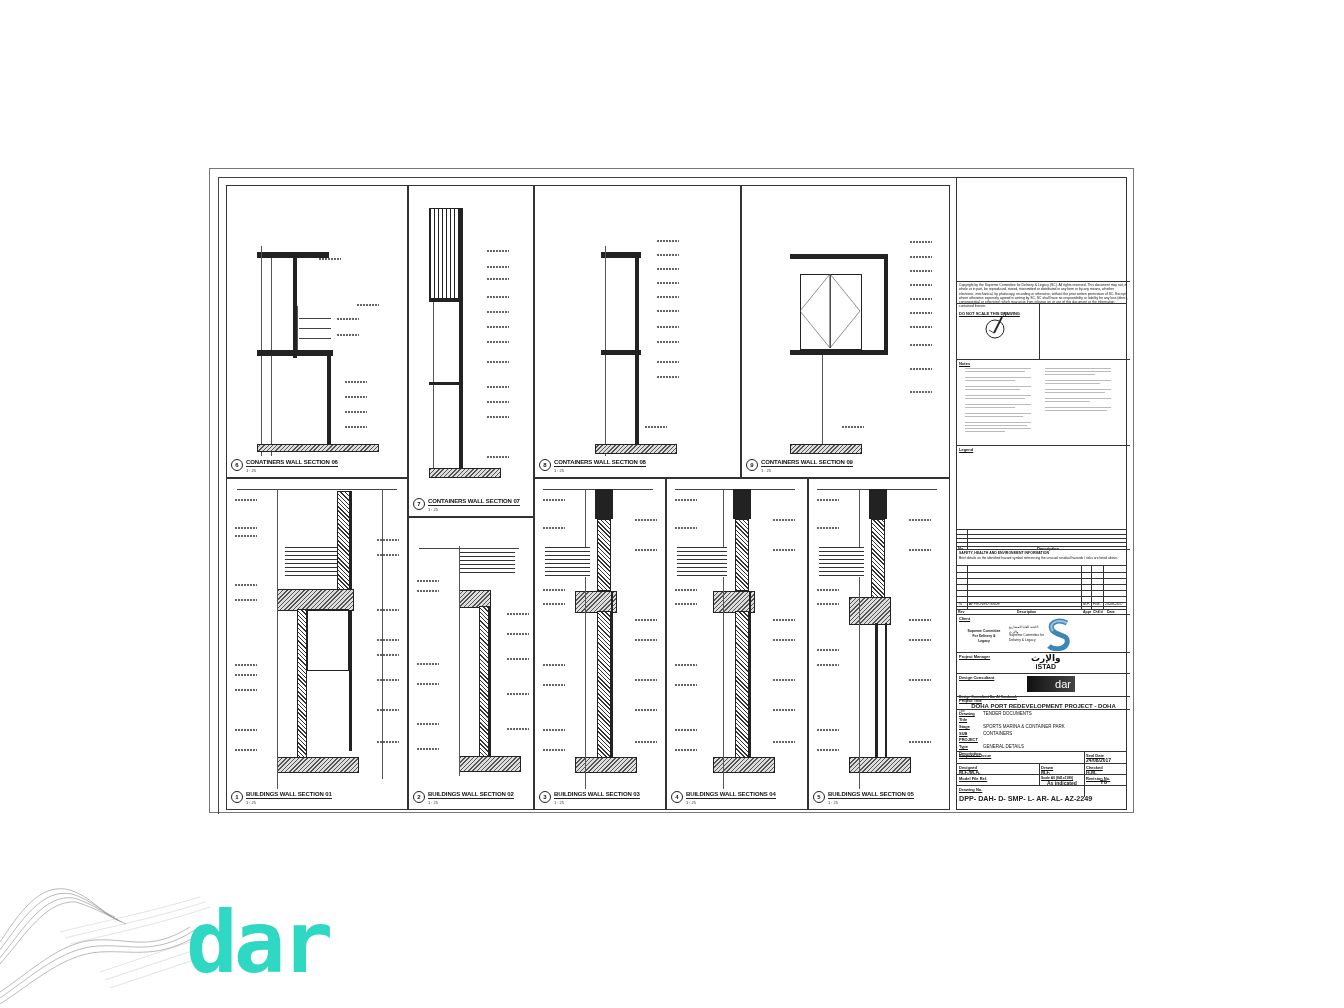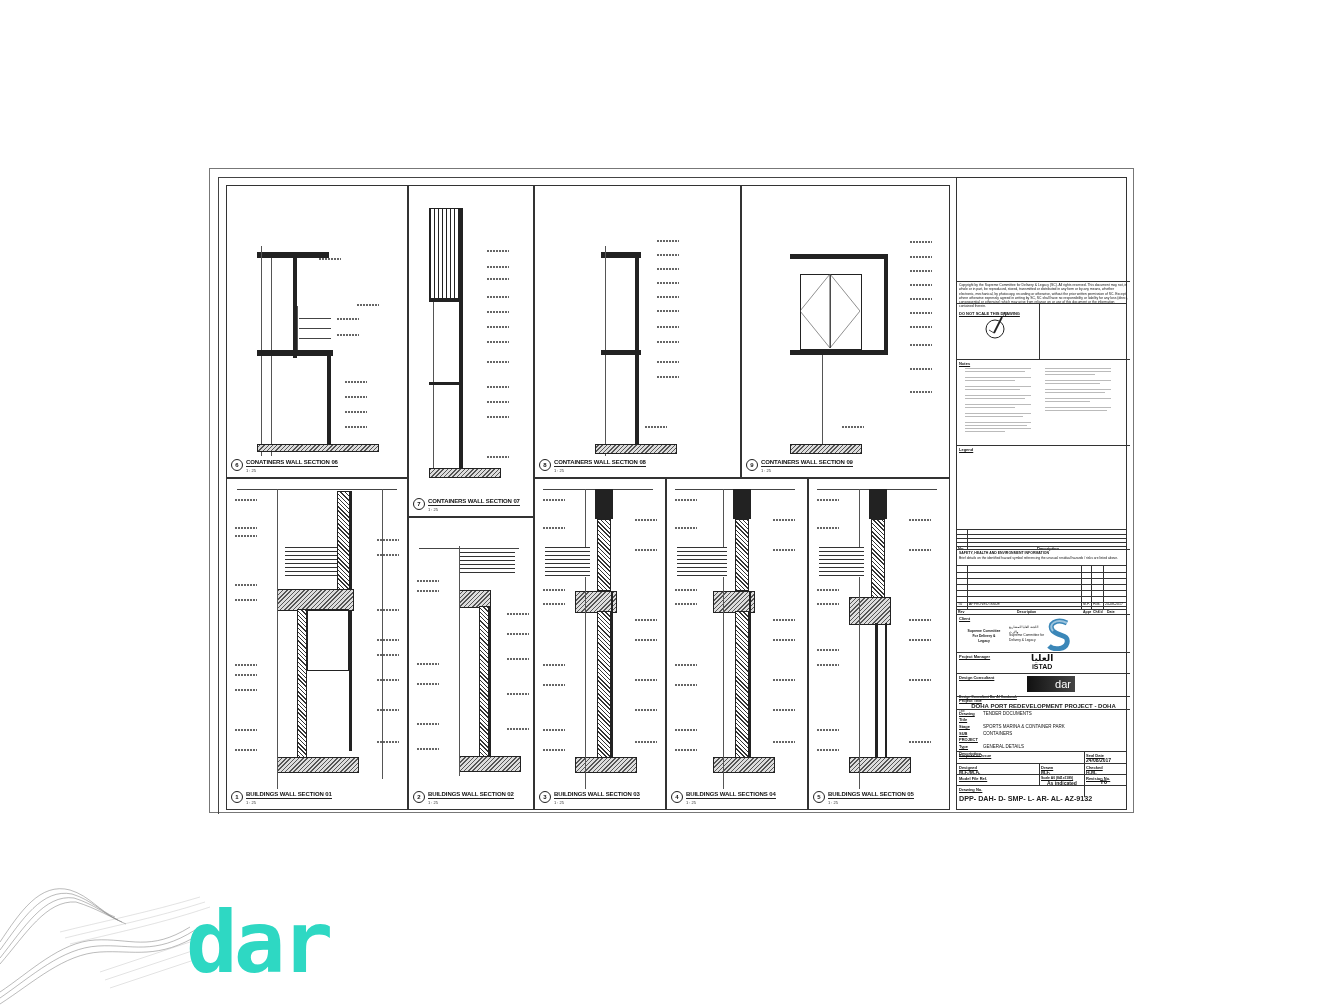--- a/index.html
+++ b/index.html
@@ -419,21 +419,21 @@
     <div class="small" style="position:absolute;left:52px;top:18px;width:36px;font-size:3.3px;">Supreme Committee for Delivery &amp; Legacy</div>
     <svg style="position:absolute;left:88px;top:3px;" width="28" height="33" viewBox="0 0 28 33">
       <path d="M22 5 C12 0 2 6 8 13 C14 19 24 16 22 25 C20 32 8 32 4 28" fill="none" stroke="#3b87b8" stroke-width="5"></path>
       <path d="M22 5 C12 0 2 6 8 13" fill="none" stroke="#9cc3dd" stroke-width="2"></path>
     </svg>
   </div>
 
   <div class="tbrow" style="top:474px;height:21px;padding:1px 2px;">
     <div class="tbl">Project Manager</div>
     <div style="position:absolute;left:74px;top:1px;text-align:center;">
-      <div style="font-size:9px;font-weight:bold;line-height:9px;font-family:'DejaVu Sans',sans-serif;">العليا</div>
+      <div style="font-size:9px;font-weight:bold;line-height:9px;font-family:'DejaVu Sans',sans-serif;">والإرث</div>
       <div style="font-size:7px;font-weight:bold;line-height:8px;">iSTAD</div>
     </div>
   </div>
 
   <div class="tbrow" style="top:495px;height:23px;padding:1px 2px;">
     <div class="tbl">Design Consultant</div>
     <div style="position:absolute;left:70px;top:2px;width:48px;height:16px;background:linear-gradient(90deg,#111,#444);color:#fff;font-size:11px;text-align:right;padding-right:4px;box-sizing:border-box;line-height:16px;">dar</div>
     <div class="tbl" style="position:absolute;left:2px;bottom:0;font-size:3.4px;">Design Consultant Dar Al Handasah</div>
   </div>
 
@@ -475,21 +475,21 @@
     <div class="val" style="position:absolute;left:129px;top:5px;">H.M.</div>
   </div>
   <div class="tbrow" style="top:596px;height:11px;">
     <div class="tbl" style="position:absolute;left:2px;top:1px;">Model File Ref.</div>
     <div class="tbl" style="position:absolute;left:84px;top:1px;font-size:3.4px;">Scale A0 (841x1189)</div>
     <div class="val" style="position:absolute;left:90px;top:5px;">As indicated</div>
     <div class="tbl" style="position:absolute;left:129px;top:1px;">Revision No.</div>
   </div>
   <div class="tbrow" style="top:607px;height:25px;">
     <div class="tbl" style="position:absolute;left:2px;top:1px;">Drawing No.</div>
-    <div style="position:absolute;left:2px;top:8px;font-size:7.2px;font-weight:bold;color:#222;white-space:nowrap;">DPP- DAH- D- SMP- L- AR- AL- AZ-9132</div>
+    <div style="position:absolute;left:2px;top:8px;font-size:7.2px;font-weight:bold;color:#222;white-space:nowrap;">DPP- DAH- D- SMP- L- AR- AL- AZ-2249</div>
     <div class="val" style="position:absolute;left:143px;top:-7px;font-size:6px;">T0</div>
   </div>
 </div>
 
 <svg style="position:absolute;left:0;top:872px;" width="230" height="136" viewBox="0 0 230 136">
   <g fill="none" stroke="#555" stroke-width="0.5" opacity="0.8">
     <path d="M0 70 C20 40 40 10 70 18 C90 24 100 40 115 45"></path>
     <path d="M0 78 C22 48 42 16 72 22 C92 28 104 42 118 48"></path>
     <path d="M0 86 C24 56 44 22 74 26 C94 32 108 44 122 50"></path>
     <path d="M0 92 C26 62 46 28 76 30 C96 36 112 46 126 52"></path>

